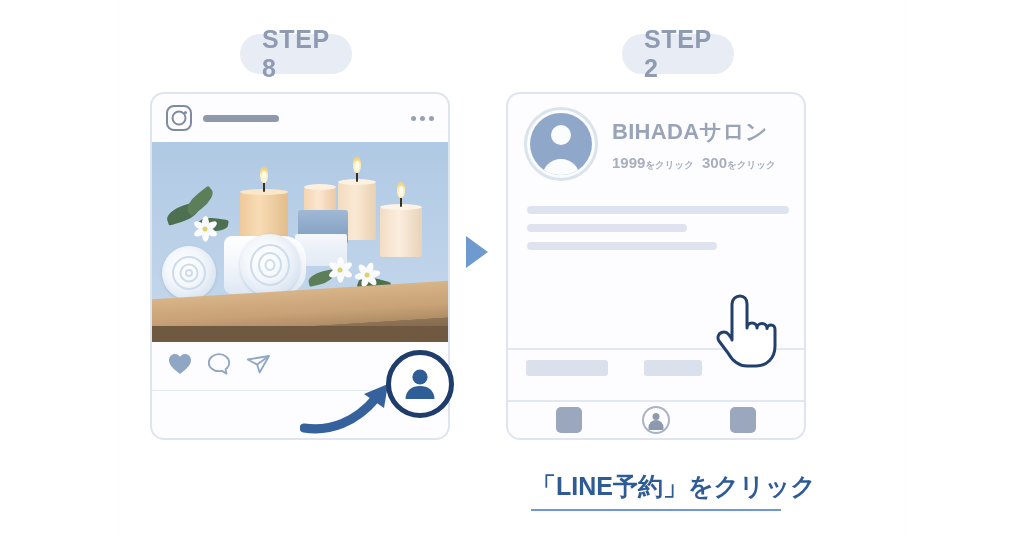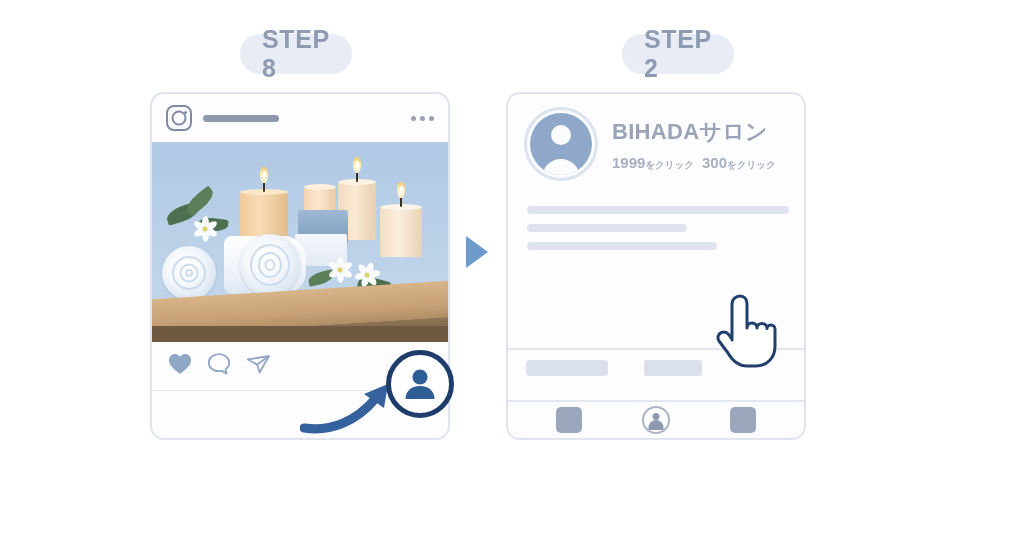--- a/index.html
+++ b/index.html
@@ -430,14 +430,15 @@
 
   <svg id="hand-cursor" viewBox="0 0 66 78">
     <path d="M18 48 L18 12 C18 7 22 4 26 4 C30 4 33 7 33 12 L33 36
              C33 33 35 31 38 31 C41 31 43 33 43 36
              C43 33.5 45 31.5 48 31.5 C51 31.5 53 33.5 53 36.5
              C53 34.5 55 33 57 33 C59.5 33 61 35 61 37.5
              L61 54 C61 66 53 74 42 74 L33 74 C24 74 18 68 14 61
              L5 49 C3 46 4 42 7.5 40.5 C10 39.4 13 40.3 14.8 42.6 L18 47 Z" fill="#ffffff" stroke="#22406d" stroke-width="3" stroke-linejoin="round" stroke-linecap="round"></path>
   </svg>
 
+  <div class="caption" id="cap2">「LINE予約」をクリック</div>
 
 </div>
 
 </body></html>

